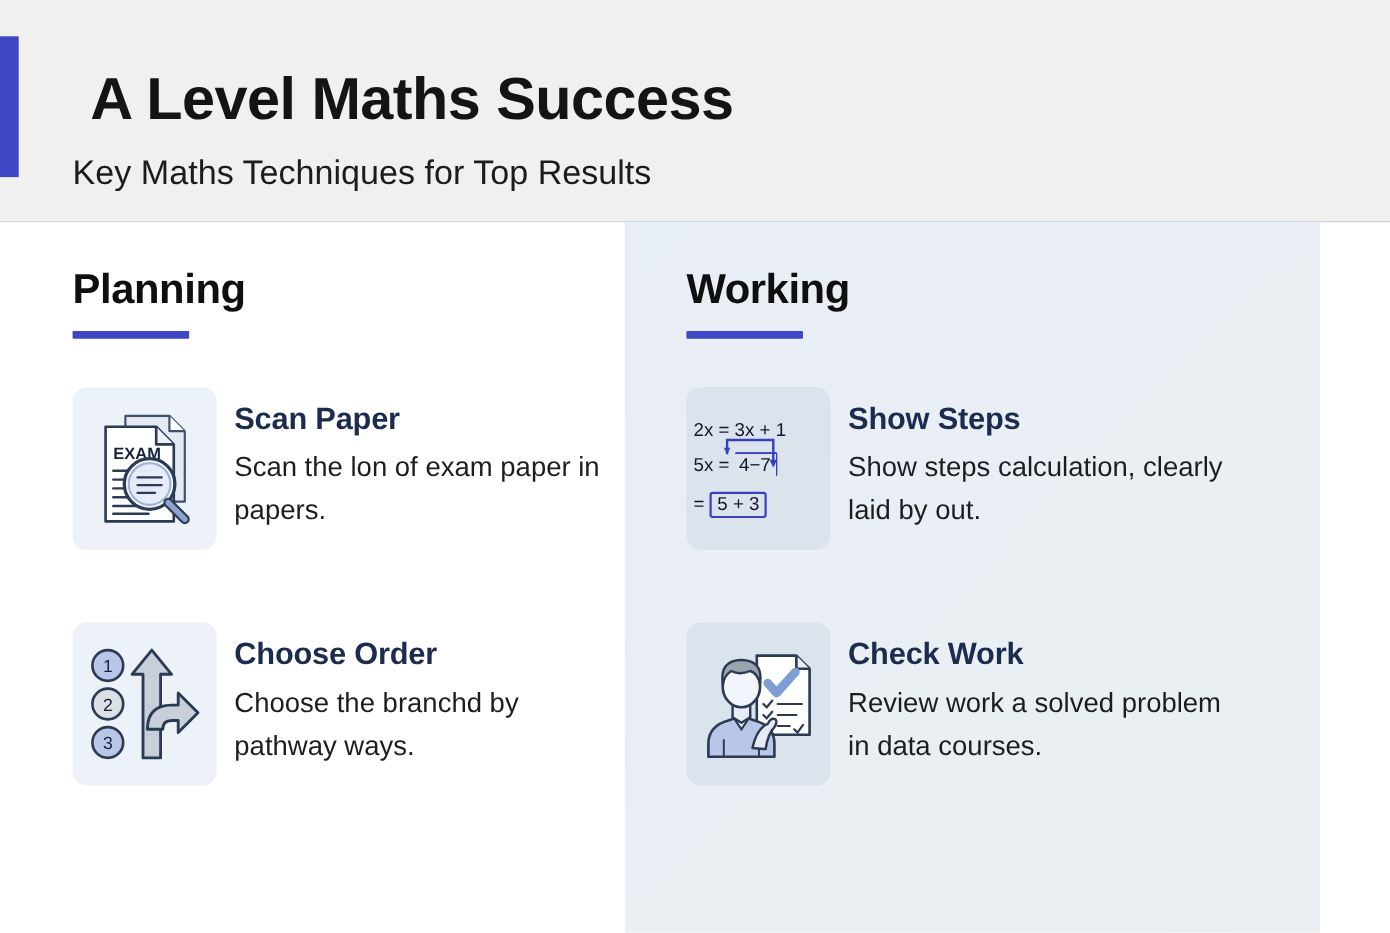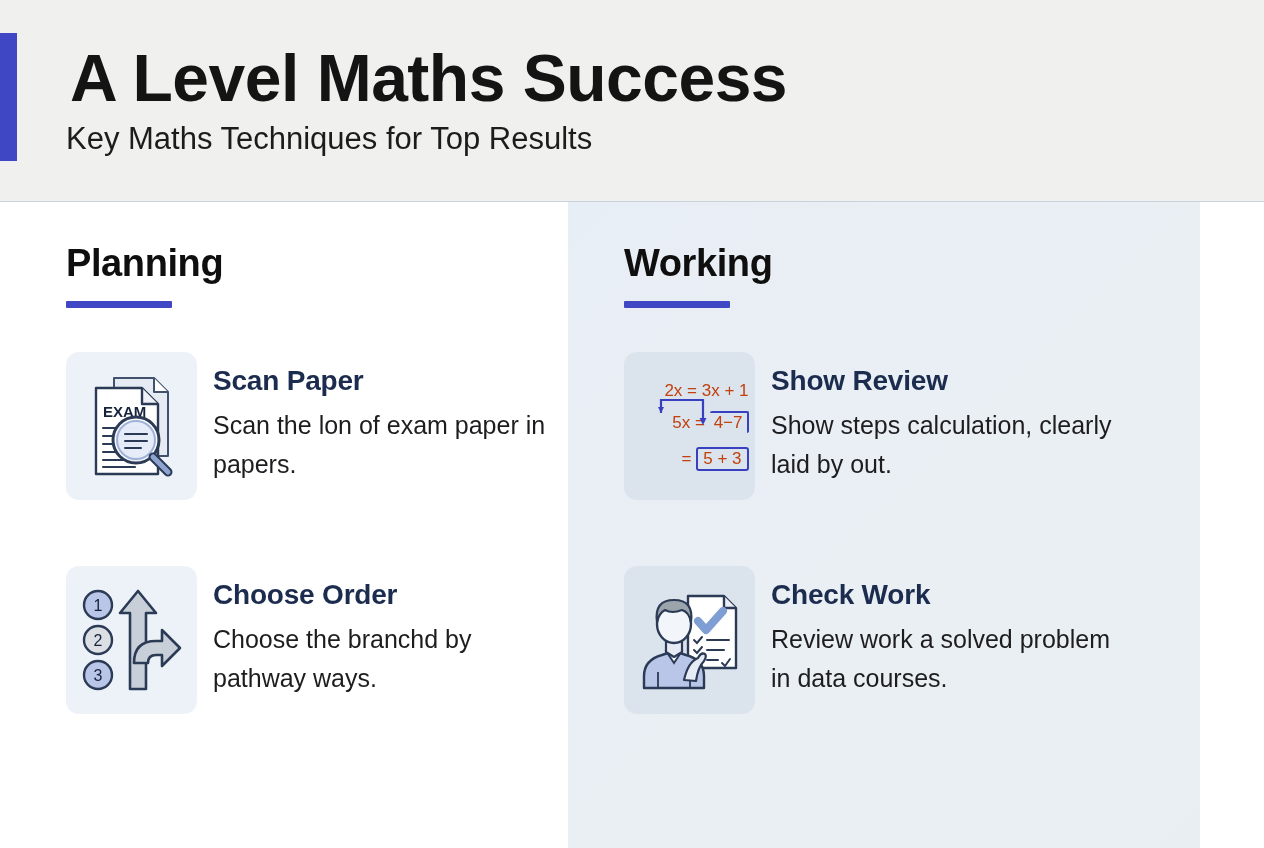--- a/index.html
+++ b/index.html
@@ -37,26 +37,26 @@
     width: 17px;
     height: 128px;
     background: #3f47c4;
   }
   .header-text {
     position: absolute;
     left: 66px;
     top: 44px;
   }
   .header-title {
-    font-size: 66px;
+    font-size: 54px;
     font-weight: bold;
     color: #141414;
     letter-spacing: -0.5px;
     line-height: 60px;
-    margin: 4px;
+    margin: 16px;
     white-space: nowrap;
   }
   .header-subtitle {
     font-size: 31px;
     font-weight: normal;
     color: #1c1c1c;
     line-height: 42px;
     margin: 10px 0 0 0;
     white-space: nowrap;
   }
@@ -145,25 +145,25 @@
     line-height: 39px;
     max-width: 345px;
   }
   .card-desc.wide {
     max-width: 360px;
   }
 
   
   .eq-icon {
     font-family: "Liberation Sans", sans-serif;
-    color: #c2410c;
+    color: #0f172a;
     font-size: 17px;
     line-height: 20px;
     width: 118px;
-    text-align: right;
+    text-align: left;
     position: relative;
   }
   .eq-line {
     position: relative;
     white-space: nowrap;
     margin-bottom: 10px;
   }
   .eq-boxed {
     border: 2px solid #3840c0;
     border-radius: 3px;
@@ -281,21 +281,21 @@
                   <path d="M2 16 l-3 -6 h6 Z" fill="#3840c0"></path>
                   <path d="M44 28 l-3.5 -7 h7 Z" fill="#3840c0"></path>
                 </svg>
               </div>
               <div class="eq-line" style="margin-bottom:0;">
                 <span>= </span><span class="eq-boxed">5 + 3</span>
               </div>
             </div>
           </div>
           <div class="card-body">
-            <div class="card-title">Show Review</div>
+            <div class="card-title">Show Steps</div>
             <div class="card-desc wide">Show steps calculation, clearly laid by out.</div>
           </div>
         </div>
 
         <div class="card">
           <div class="card-icon-tile tile-right">
             <svg width="108" height="112" viewBox="0 0 108 112">
 
               <path d="M52 12 H88 L100 24 V84 H52 Z" fill="#ffffff" stroke="#2b3a55" stroke-width="2.4" stroke-linejoin="round"></path>
               <path d="M88 12 L88 24 L100 24" fill="#eaeff7" stroke="#2b3a55" stroke-width="2.4" stroke-linejoin="round"></path>

